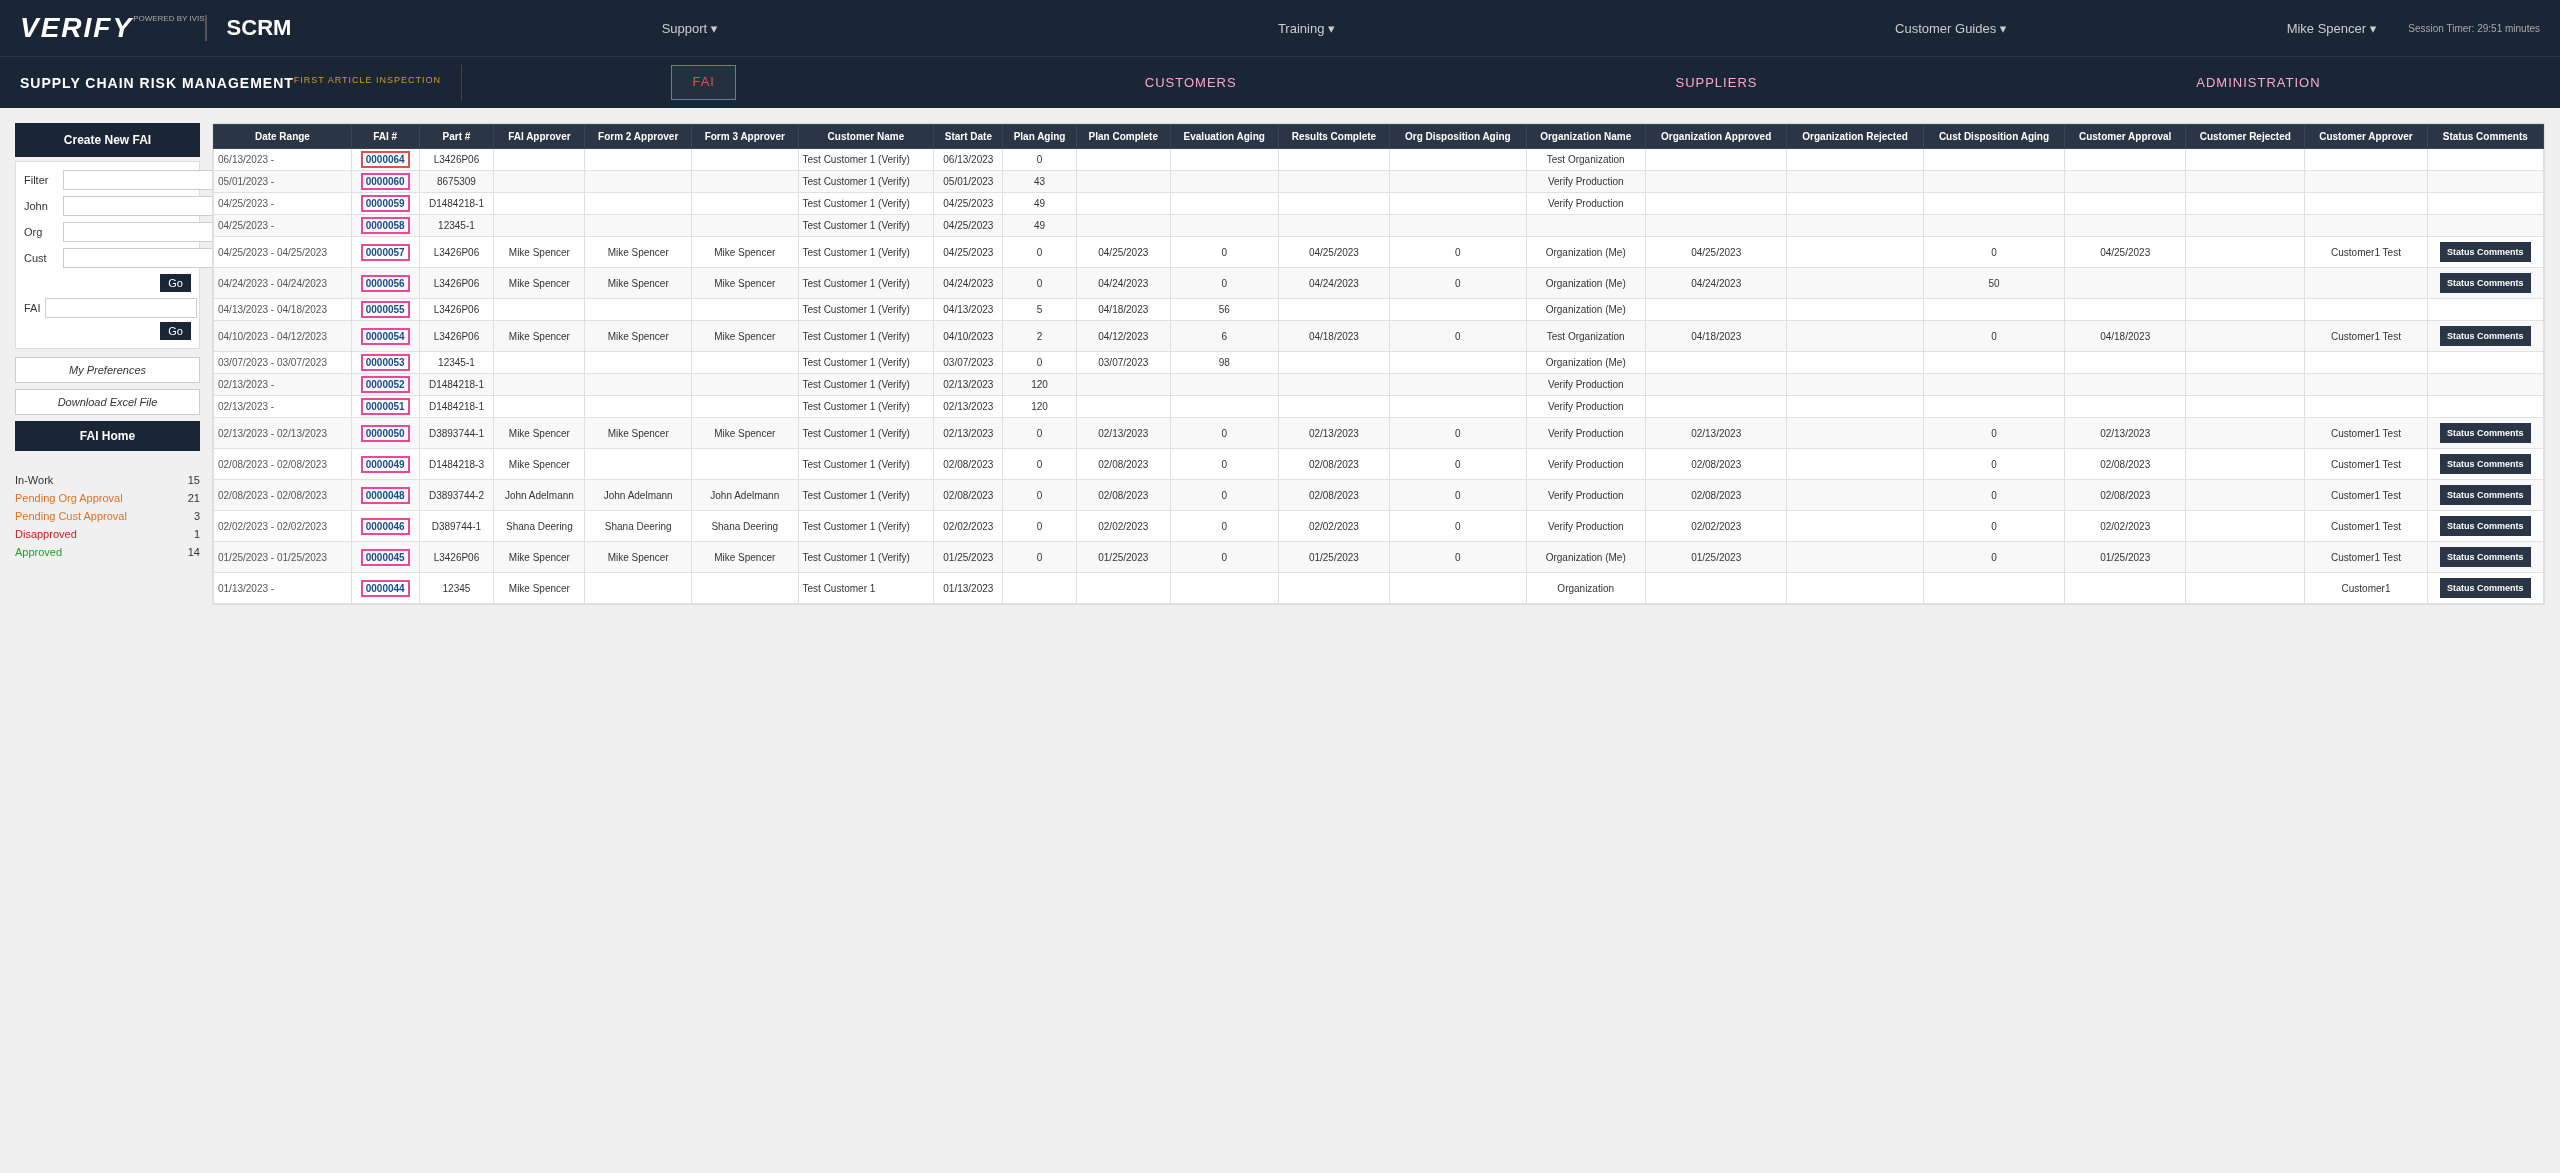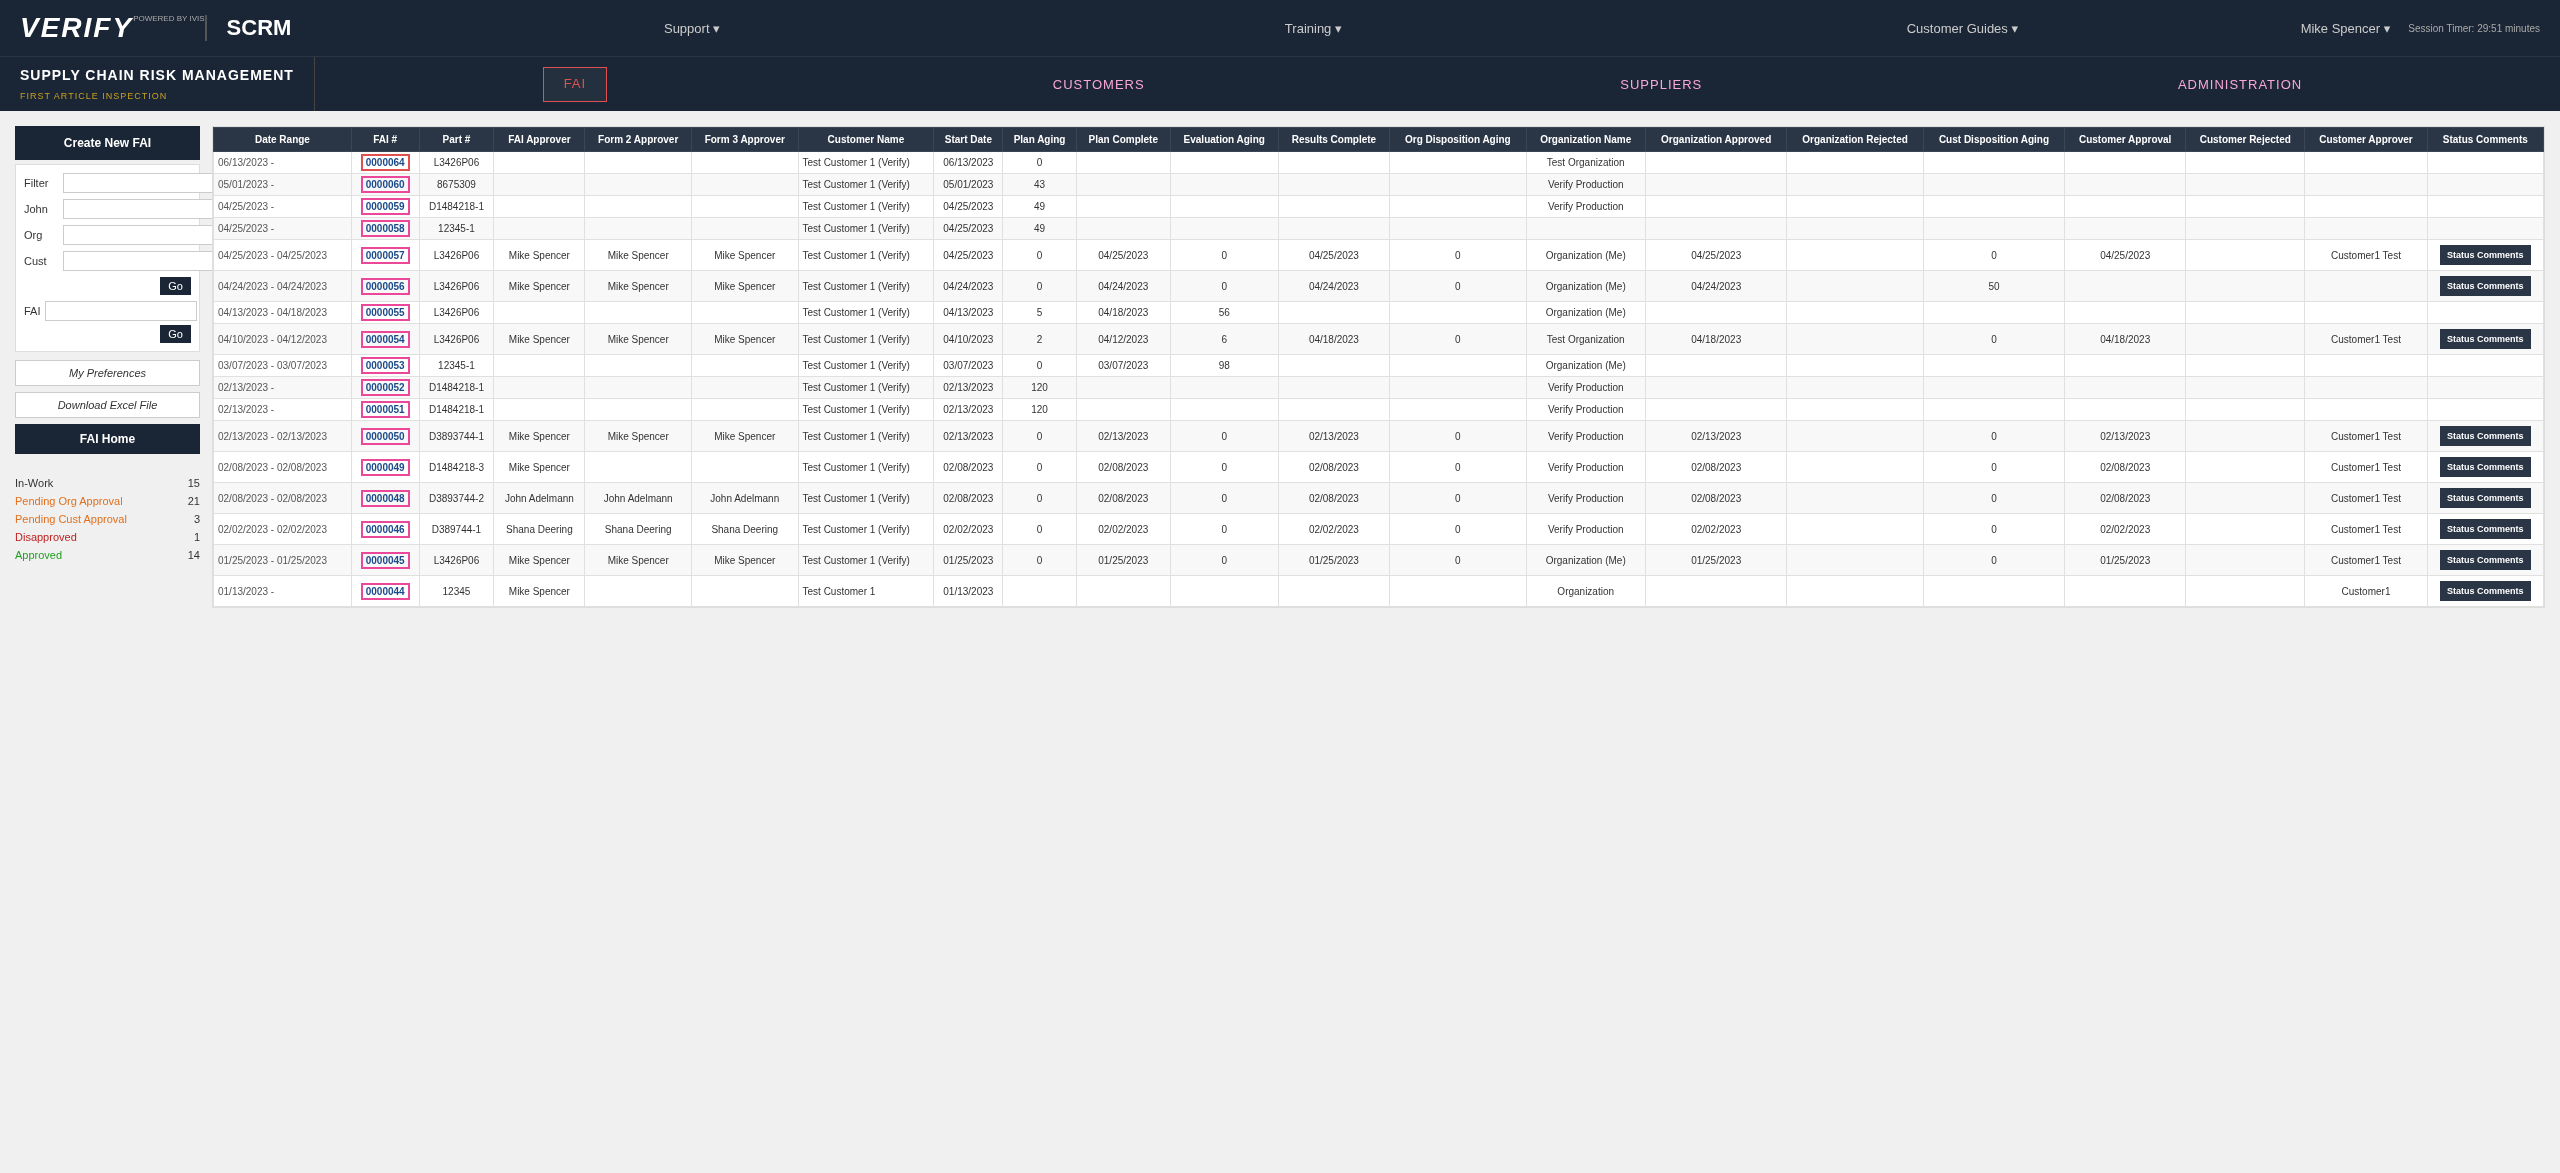--- a/index.html
+++ b/index.html
@@ -54,43 +54,42 @@
       font-size: 13px;
       cursor: pointer;
       display: flex;
       align-items: center;
       gap: 4px;
     }
     .nav-user {
       color: #ccc;
       font-size: 13px;
       cursor: pointer;
-      margin-right: 18px;
+      margin-right: 32px;
     }
     .session-timer {
       color: #aaa;
       font-size: 10px;
       text-align: center;
     }
 
     
     .secondary-nav {
       background: #1a2535;
       display: flex;
       align-items: center;
       padding: 0 20px;
       border-top: 1px solid #2a3545;
     }
     .app-title-area {
       display: flex;
-      flex-direction: column;
+      flex-direction: row;
       padding: 10px 20px 10px 0;
       border-right: 1px solid #444;
       margin-right: 20px;
-      gap: 8px;
     }
     .app-title {
       font-size: 14px;
       font-weight: bold;
       color: white;
       letter-spacing: 1px;
     }
     .app-subtitle {
       font-size: 9px;
       color: #c8a020;

